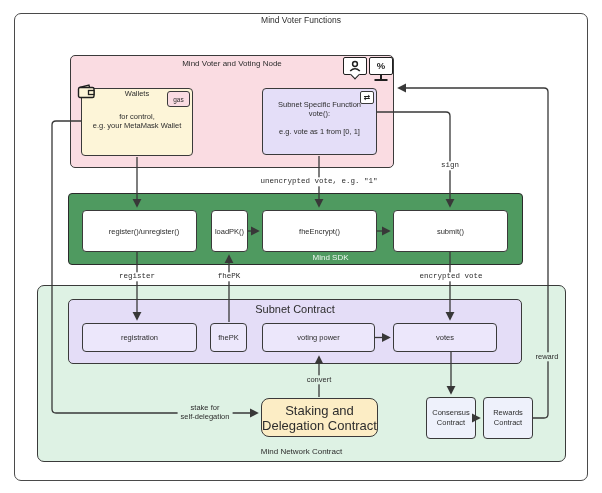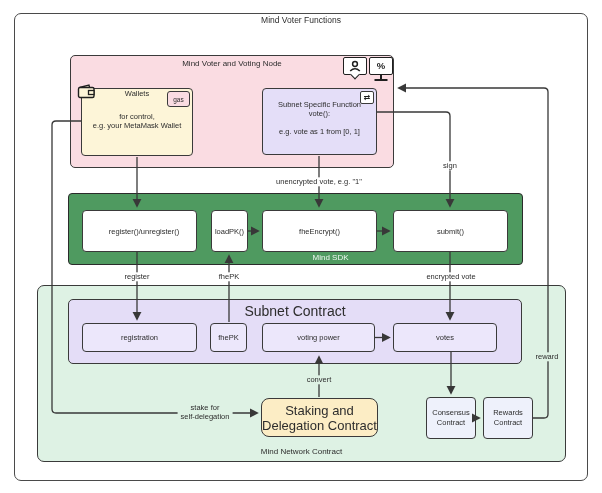--- a/index.html
+++ b/index.html
@@ -24,27 +24,27 @@
   .gas-badge{position:absolute;right:2px;top:2px;width:21px;height:14px;background:#fadce2;border:1.2px solid #3a3a3a;border-radius:3px;font-size:6.5px;display:flex;align-items:center;justify-content:center;}
   .wallet-icon{position:absolute;left:-5px;top:-5px;width:19px;height:15px;}
   .vote-box{left:262px;top:88px;width:115px;height:67px;background:#e4def8;border-radius:4px;font-size:7.5px;}
   .swap-icon{position:absolute;right:2px;top:2px;width:12px;height:11px;background:#ffffff;border:1.2px solid #3a3a3a;border-radius:2px;display:flex;align-items:center;justify-content:center;font-size:8px;font-weight:bold;line-height:1;color:#1f1f1f;}
   .sdk-box{left:68px;top:193px;width:455px;height:72px;background:#4f9a60;border:1.5px solid #2b2b2b;border-radius:4px;}
   .sdk-label{left:68px;top:253px;width:525px;text-align:center;font-size:8px;color:#f0f7f1;}
   .sdk-node{top:210px;height:42px;background:#ffffff;border-radius:4px;font-size:7.5px;}
   .net-box{left:37px;top:285px;width:529px;height:177px;background:#def2e4;border:1.6px solid #3a3a3a;border-radius:7px;}
   .net-label{left:37px;top:447px;width:529px;text-align:center;font-size:8px;}
   .subnet-box{left:68px;top:299px;width:454px;height:65px;background:#e4ddf7;border-radius:5px;}
-  .subnet-title{left:68px;top:303px;width:454px;text-align:center;font-size:14px;}
+  .subnet-title{left:68px;top:303px;width:454px;text-align:center;font-size:11px;}
   .subnet-node{top:323px;height:29px;background:#ece7fb;border:1.2px solid #3a3a3a;border-radius:4px;font-size:7.5px;}
   .staking-box{left:261px;top:398px;width:117px;height:39px;background:#fcedc5;border-radius:8px;font-size:13px;}
   .small-contract{top:397px;width:50px;height:42px;background:#eef1fb;border:1.2px solid #3a3a3a;border-radius:4px;font-size:7.5px;line-height:1.35;}
   .edges{position:absolute;left:0;top:0;width:602px;height:493px;pointer-events:none;}
   .edge-label{position:absolute;transform:translate(-50%,-50%);font-size:7.5px;white-space:nowrap;padding:0 3px;text-align:center;line-height:1.25;}
-  .bg-white{background:#ffffff;}
+  .bg-white{background:#ffffff;font-family:Liberation Mono, monospace;}
   .bg-green{background:#def2e4;}
   .gap{height:8px;}
 </style>
 </head>
 <body>
 
 <div class="canvas">
 
   <div class="abs outer-frame"></div>
   <div class="abs outer-title">Mind Voter Functions</div>

